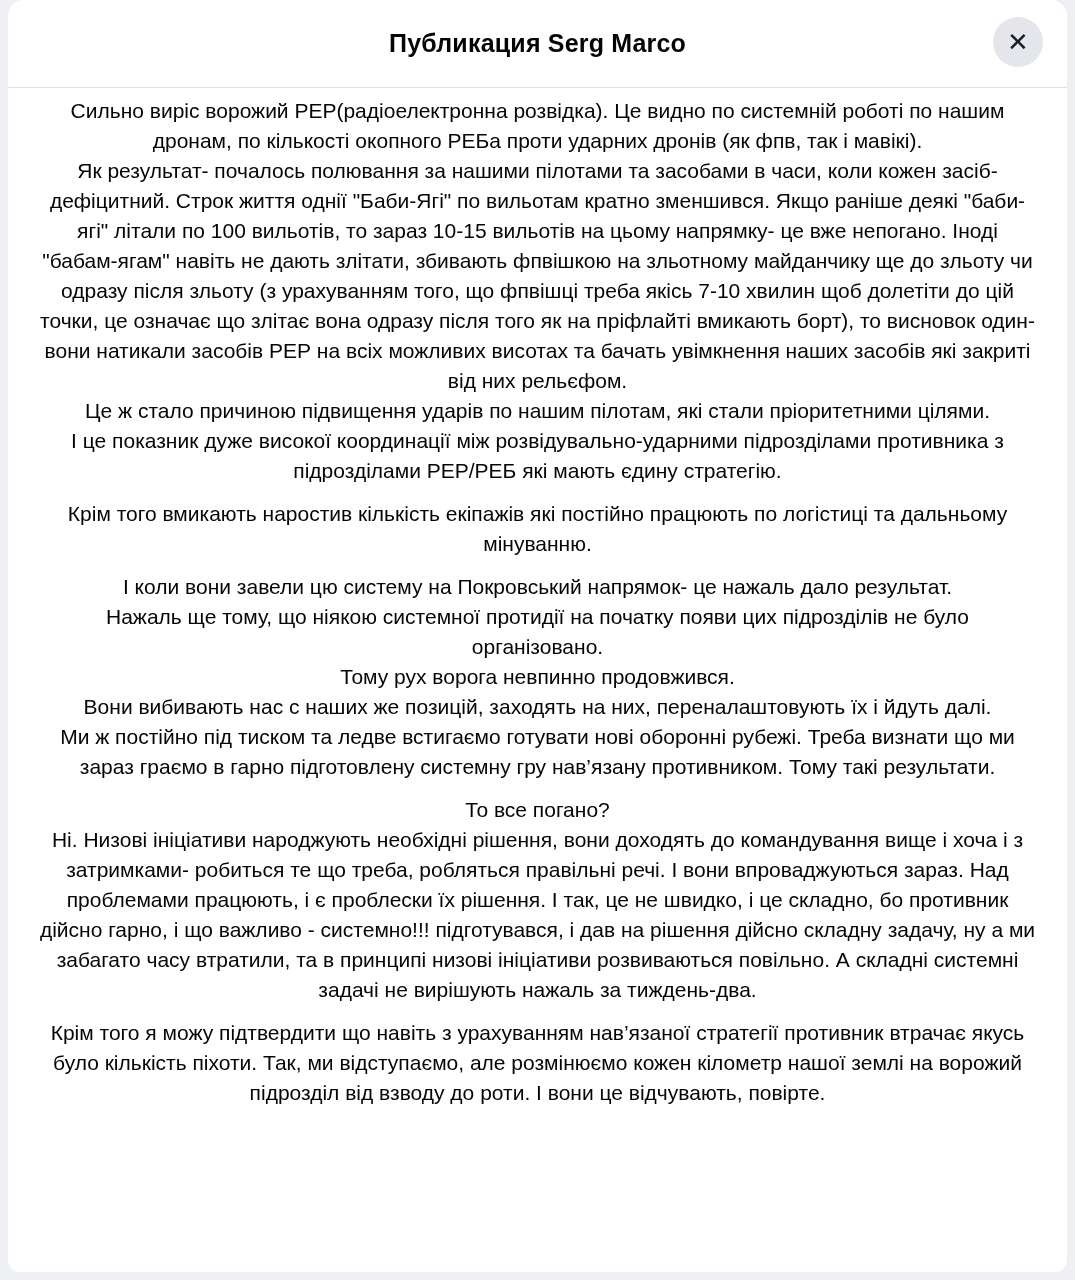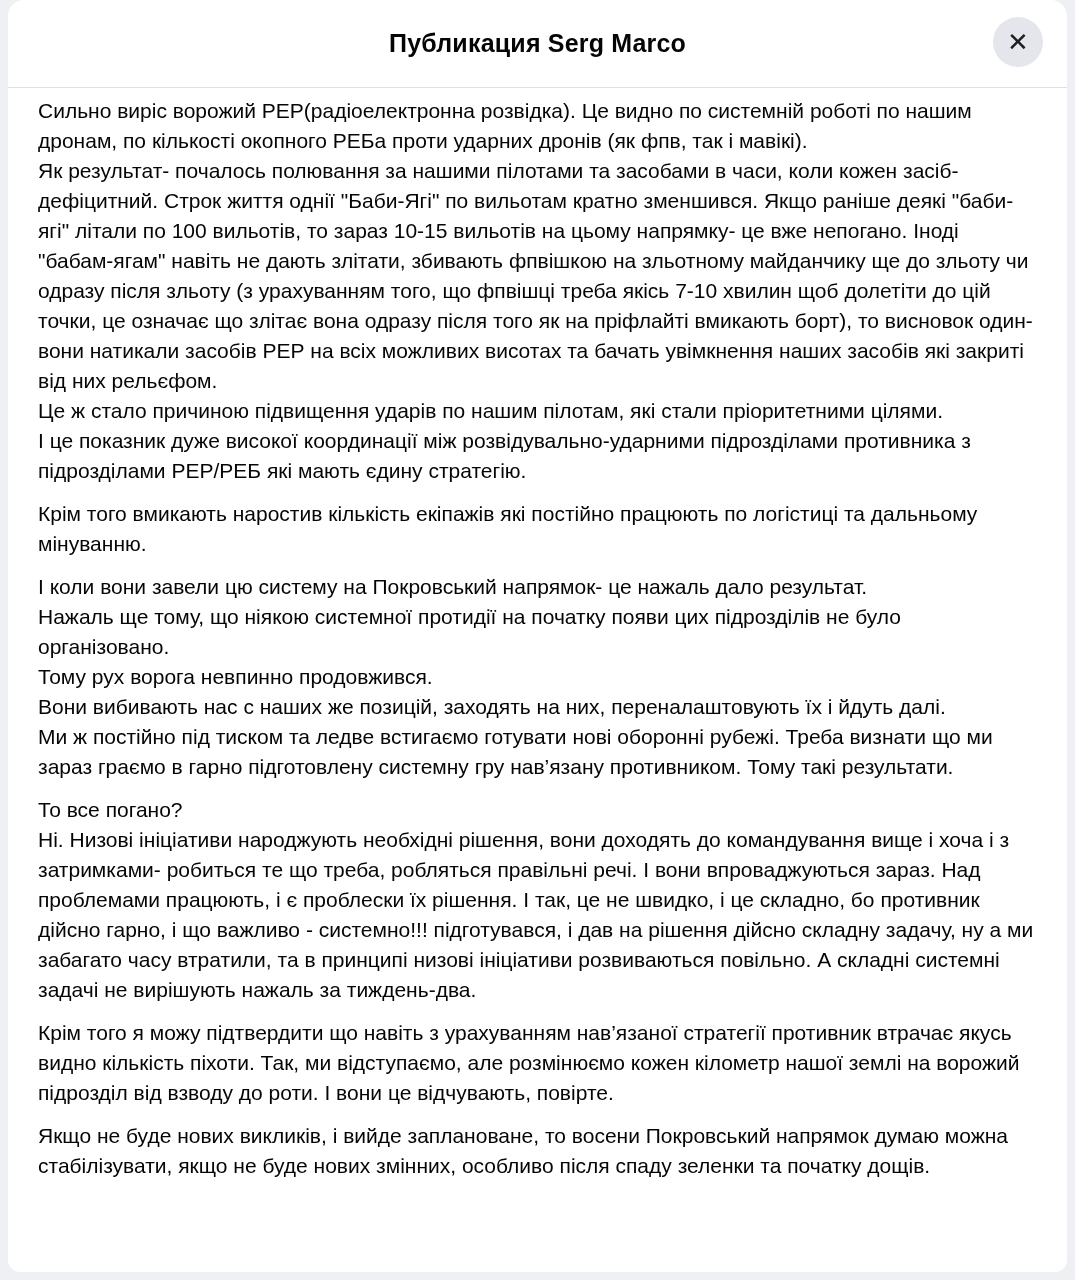--- a/index.html
+++ b/index.html
@@ -60,20 +60,21 @@
   }
   .post-body {
     padding: 8px 30px 20px 30px;
     color: #050505;
     font-size: 21px;
     line-height: 30px;
   }
   .post-paragraph {
     margin: 0 0 13px 0;
     white-space: pre-line;
+    text-align: center;
   }
   .post-paragraph:last-child {
     margin-bottom: 0;
   }
 </style>
 </head>
 <body>
 
 <div class="modal-card">
   <div class="modal-header">
@@ -89,16 +90,15 @@
 Це ж стало причиною підвищення ударів по нашим пілотам, які стали пріоритетними цілями.
 І це показник дуже високої координації між розвідувально-ударними підрозділами противника з підрозділами РЕР/РЕБ які мають єдину стратегію.</div>
     <div class="post-paragraph">Крім того вмикають наростив кількість екіпажів які постійно працюють по логістиці та дальньому мінуванню.</div>
     <div class="post-paragraph">І коли вони завели цю систему на Покровський напрямок- це нажаль дало результат.
 Нажаль ще тому, що ніякою системної протидії на початку появи цих підрозділів не було організовано.
 Тому рух ворога невпинно продовжився.
 Вони вибивають нас с наших же позицій, заходять на них, переналаштовують їх і йдуть далі.
 Ми ж постійно під тиском та ледве встигаємо готувати нові оборонні рубежі. Треба визнати що ми зараз граємо в гарно підготовлену системну гру нав’язану противником. Тому такі результати.</div>
     <div class="post-paragraph">То все погано?
 Ні. Низові ініціативи народжують необхідні рішення, вони доходять до командування вище і хоча і з затримками- робиться те що треба, робляться правільні речі. І вони впроваджуються зараз. Над проблемами працюють, і є проблески їх рішення. І так, це не швидко, і це складно, бо противник дійсно гарно, і що важливо - системно!!! підготувався, і дав на рішення дійсно складну задачу, ну а ми забагато часу втратили, та в принципі низові ініціативи розвиваються повільно. А складні системні задачі не вирішують нажаль за тиждень-два.</div>
-    <div class="post-paragraph">Крім того я можу підтвердити що навіть з урахуванням нав’язаної стратегії противник втрачає якусь видно кількість піхоти. Так, ми відступаємо, але розмінюємо кожен кілометр нашої землі на ворожий підрозділ від взводу до роти. І вони це відчувають, повірте.</div>
-    <div class="post-paragraph">Якщо не буде нових викликів, і вийде заплановане, то восени Покровський напрямок думаю можна стабілізувати, якщо не буде нових змінних, особливо після спаду зеленки та початку дощів.</div>
+    <div class="post-paragraph">Крім того я можу підтвердити що навіть з урахуванням нав’язаної стратегії противник втрачає якусь було кількість піхоти. Так, ми відступаємо, але розмінюємо кожен кілометр нашої землі на ворожий підрозділ від взводу до роти. І вони це відчувають, повірте.</div>
   </div>
 </div>
 
 </body></html>

